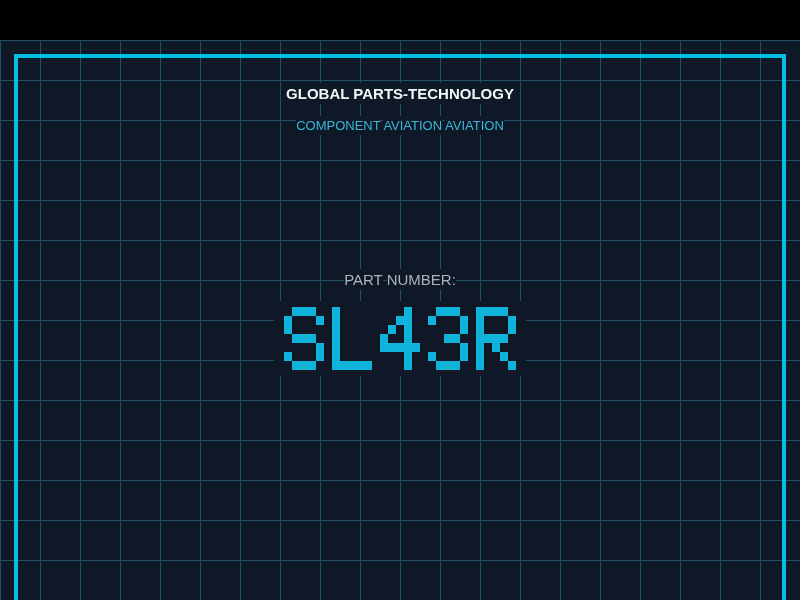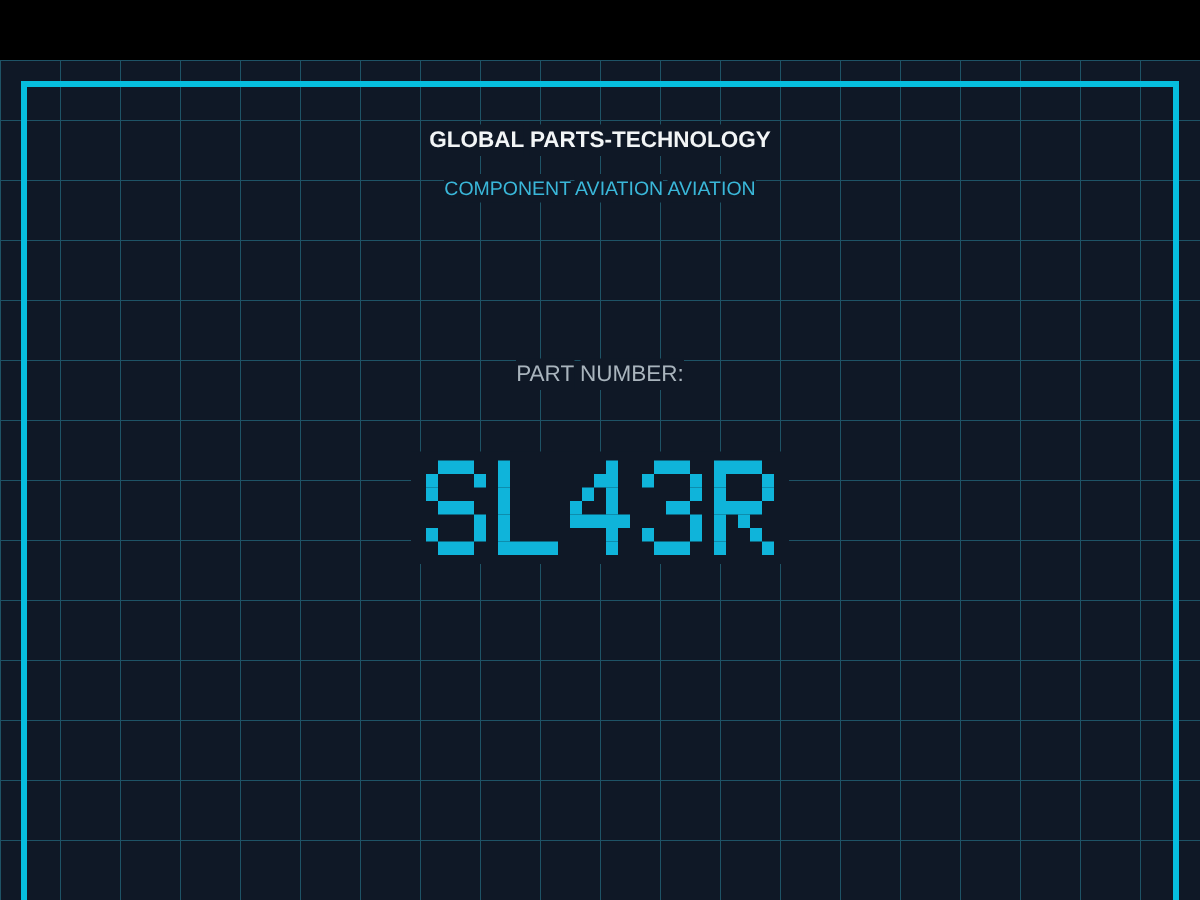--- a/index.html
+++ b/index.html
@@ -52,21 +52,21 @@
     font-size: 15px;
     font-weight: bold;
     color: var(--text-white);
   }
   .certification {
     top: 79px;
     font-size: 13px;
     color: var(--accent-cyan);
   }
   .part-label {
-    top: 202px;
+    top: 232px;
     font-size: 15px;
     color: var(--label-gray);
   }
   .part-number-row {
     position: absolute;
     top: 261px;
     left: 0;
     right: 0;
     display: flex;
     justify-content: center;

